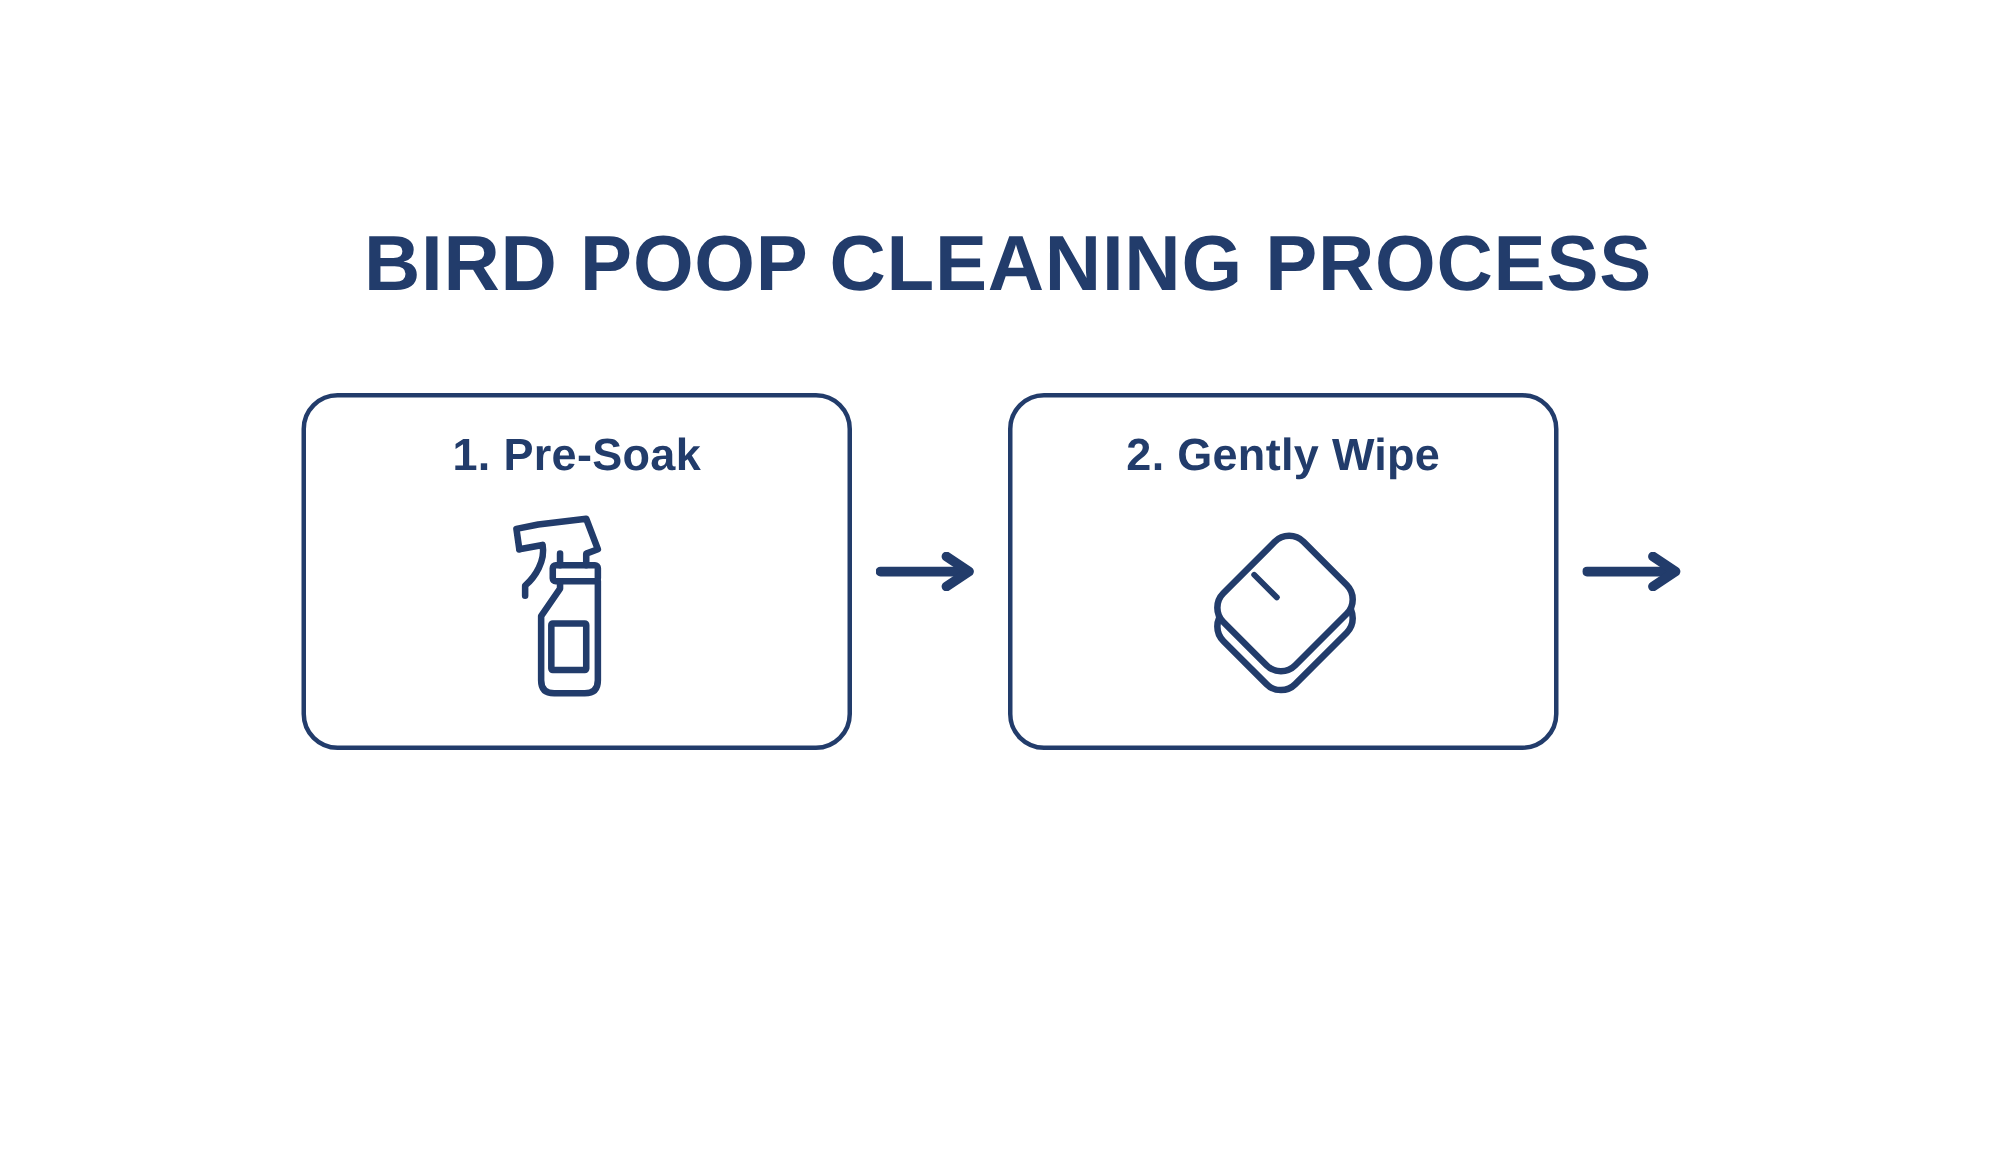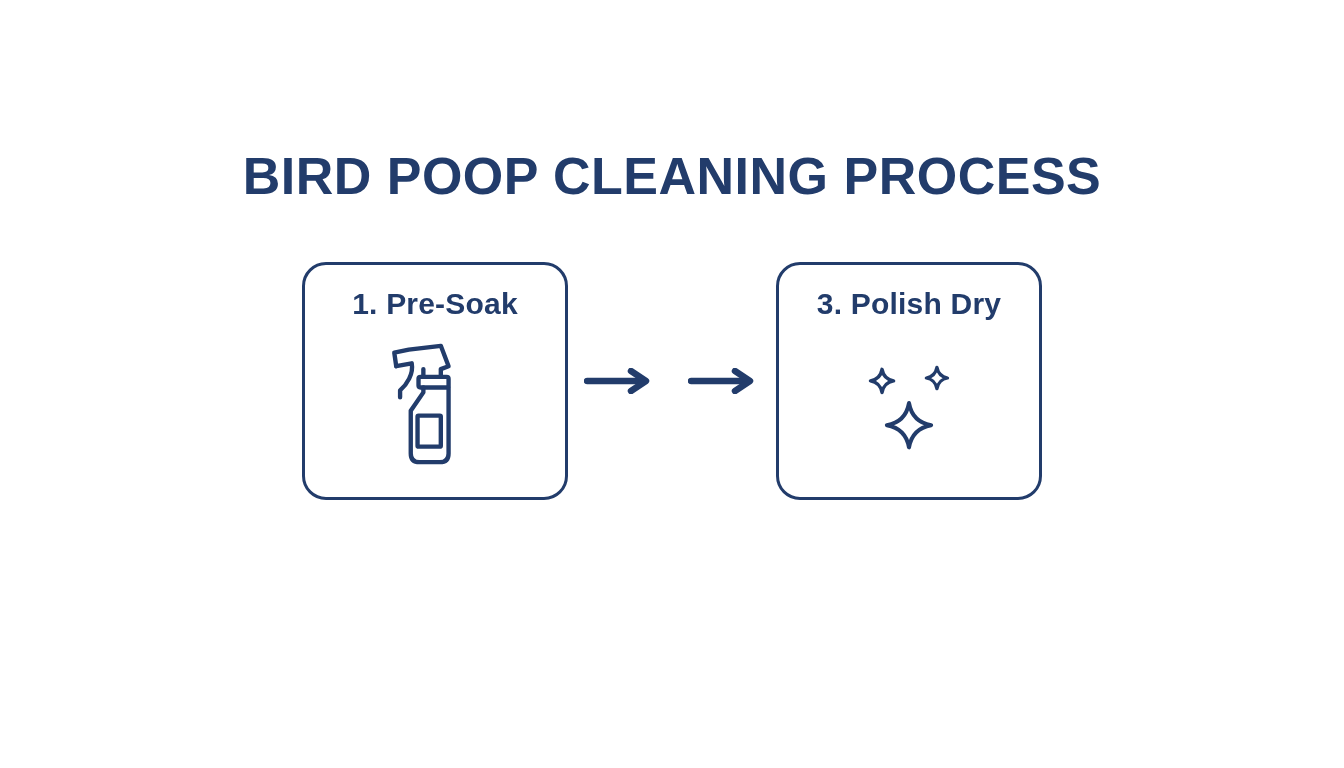--- a/index.html
+++ b/index.html
@@ -19,21 +19,21 @@
     letter-spacing:0.5px;
     color:var(--navy);
   }
   .flow {
     margin-top:56px;
     display:flex;
     justify-content:center;
     align-items:center;
   }
   .step-box {
-    width:266px;
+    width:367px;
     height:238px;
     border:3.5px solid var(--navy);
     border-radius:24px;
     background:var(--background);
     display:flex;
     flex-direction:column;
     align-items:center;
   }
   .step-label {
     margin-top:22px;
@@ -86,36 +86,39 @@
       </div>
     </section>
 
     <div class="arrow-cell">
       <svg width="72" height="26" viewBox="0 0 72 26" fill="none" stroke="currentColor" stroke-width="6.5" stroke-linecap="round" stroke-linejoin="round">
         <path d="M3 13 L57 13"></path>
         <path d="M47 3 L62 13 L47 23"></path>
       </svg>
     </div>
 
+    <section class="step-box">
+      <h2 class="step-label">2. Gently Wipe</h2>
+      <div class="icon-wrap">
+        <svg width="136" height="128" viewBox="0 0 140 132">
+
+          <g transform="translate(0 13) rotate(-45 70 65)">
+            <rect x="32" y="30" width="78" height="70" rx="14" fill="#ffffff" stroke="currentColor" stroke-width="4.5"></rect>
+          </g>
+
+          <g transform="rotate(-45 70 65)">
+            <rect x="32" y="30" width="78" height="70" rx="14" fill="#ffffff" stroke="currentColor" stroke-width="4.5"></rect>
+            <line x1="70" y1="36" x2="70" y2="58" stroke="currentColor" stroke-width="4" stroke-linecap="round"></line>
+          </g>
+        </svg>
+      </div>
+    </section>
 
     <div class="arrow-cell">
       <svg width="72" height="26" viewBox="0 0 72 26" fill="none" stroke="currentColor" stroke-width="6.5" stroke-linecap="round" stroke-linejoin="round">
         <path d="M3 13 L57 13"></path>
         <path d="M47 3 L62 13 L47 23"></path>
       </svg>
     </div>
 
-    <section class="step-box">
-      <h2 class="step-label">3. Polish Dry</h2>
-      <div class="icon-wrap">
-        <svg width="116" height="104" viewBox="0 0 116 108" fill="none" stroke="currentColor" stroke-linejoin="round" stroke-linecap="round">
-
-          <path stroke-width="4.2" d="M58 53 Q61.5 72.5 81 76 Q61.5 79.5 58 99 Q54.5 79.5 35 76 Q54.5 72.5 58 53 Z"></path>
-
-          <path stroke-width="3.6" d="M30 18 Q31.8 28.2 42 30 Q31.8 31.8 30 42 Q28.2 31.8 18 30 Q28.2 28.2 30 18 Z"></path>
-
-          <path stroke-width="3.4" d="M87 16 Q88.7 25.3 98 27 Q88.7 28.7 87 38 Q85.3 28.7 76 27 Q85.3 25.3 87 16 Z"></path>
-        </svg>
-      </div>
-    </section>
 
   </div>
 </main>
 
 </body></html>

